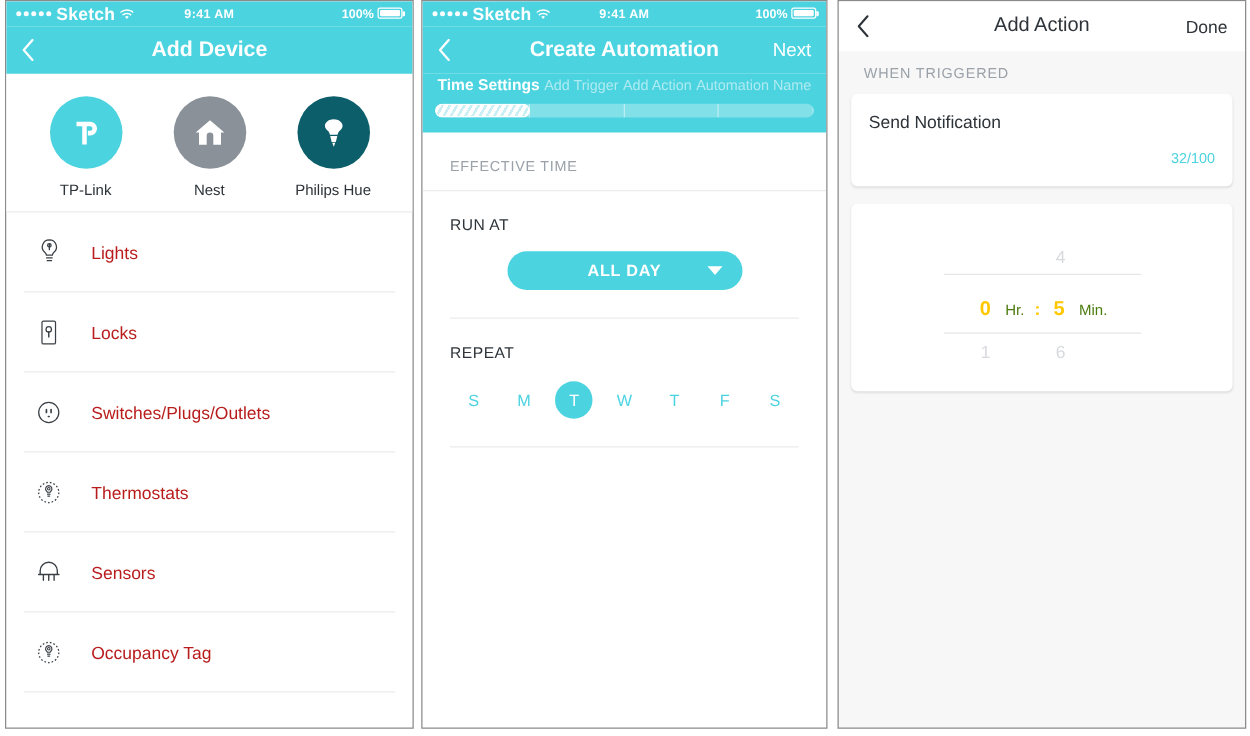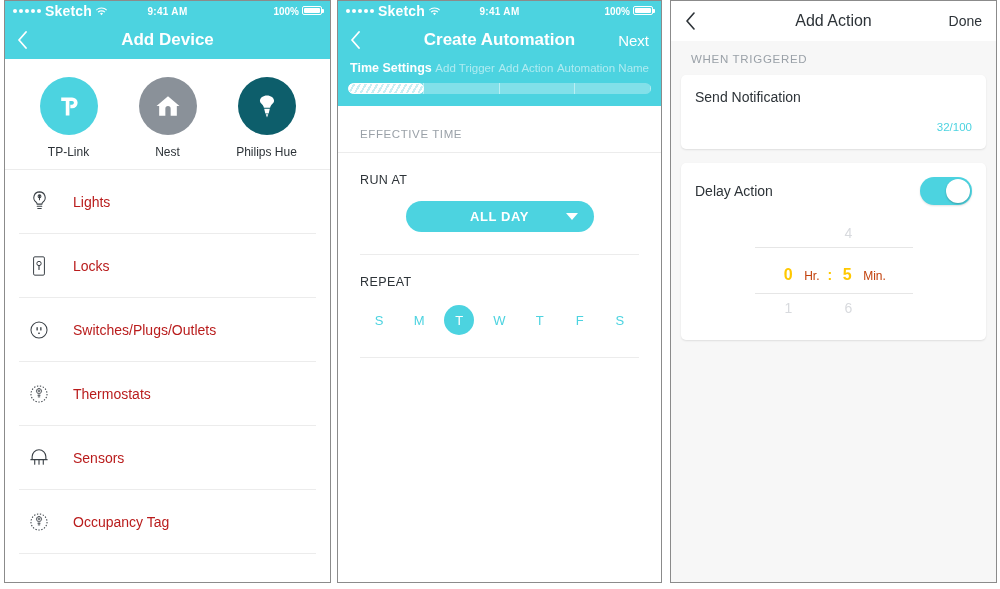--- a/index.html
+++ b/index.html
@@ -344,21 +344,21 @@
     text-align: center;
     font-size: 14px;
   }
   .pk-row { display: flex; align-items: baseline; justify-content: center; }
   .pk-ghost { color: #d8dade; height: 20px; line-height: 20px; }
   .pk-ghost .g1 { display: inline-block; width: 34px; text-align: center; }
   .pk-ghost .g2 { display: inline-block; width: 34px; text-align: center; }
   .pk-line { height: 1px; background: #e6e6e6; margin: 4px 0; }
   .pk-main { padding: 5px 0; }
   .pk-num { color: #ffc800; font-weight: bold; font-size: 16px; display: inline-block; width: 22px; }
-  .pk-unit { color: #c2410c; font-size: 12px; margin: 12px 4px 0 5px; }
+  .pk-unit { color: #4d7c0f; font-size: 12px; margin: 12px 4px 0 5px; }
   .pk-colon { color: #ffc800; font-weight: bold; margin: 0 4px; }
 </style>
 </head>
 <body>
 
 <div id="stage">
 
   <div class="panel" id="panel1">
 
     <div class="statusbar">
@@ -599,26 +599,20 @@
     </div>
 
     <div class="p3-sec">WHEN TRIGGERED</div>
 
     <div class="card">
       <div class="card-title">Send Notification</div>
       <div class="counter">32/100</div>
     </div>
 
     <div class="card">
-      <div class="card-row">
-        <span class="card-title" style="margin:0">Delay Action</span>
-        <span class="toggle">
-          <span class="knob"></span>
-        </span>
-      </div>
 
       <div class="picker">
         <div class="pk-row pk-ghost">
           <span class="g1"></span>
           <span style="display:inline-block;width:26px"></span>
           <span class="g2">4</span>
           <span style="display:inline-block;width:30px"></span>
         </div>
         <div class="pk-line"></div>
         <div class="pk-row pk-main">

